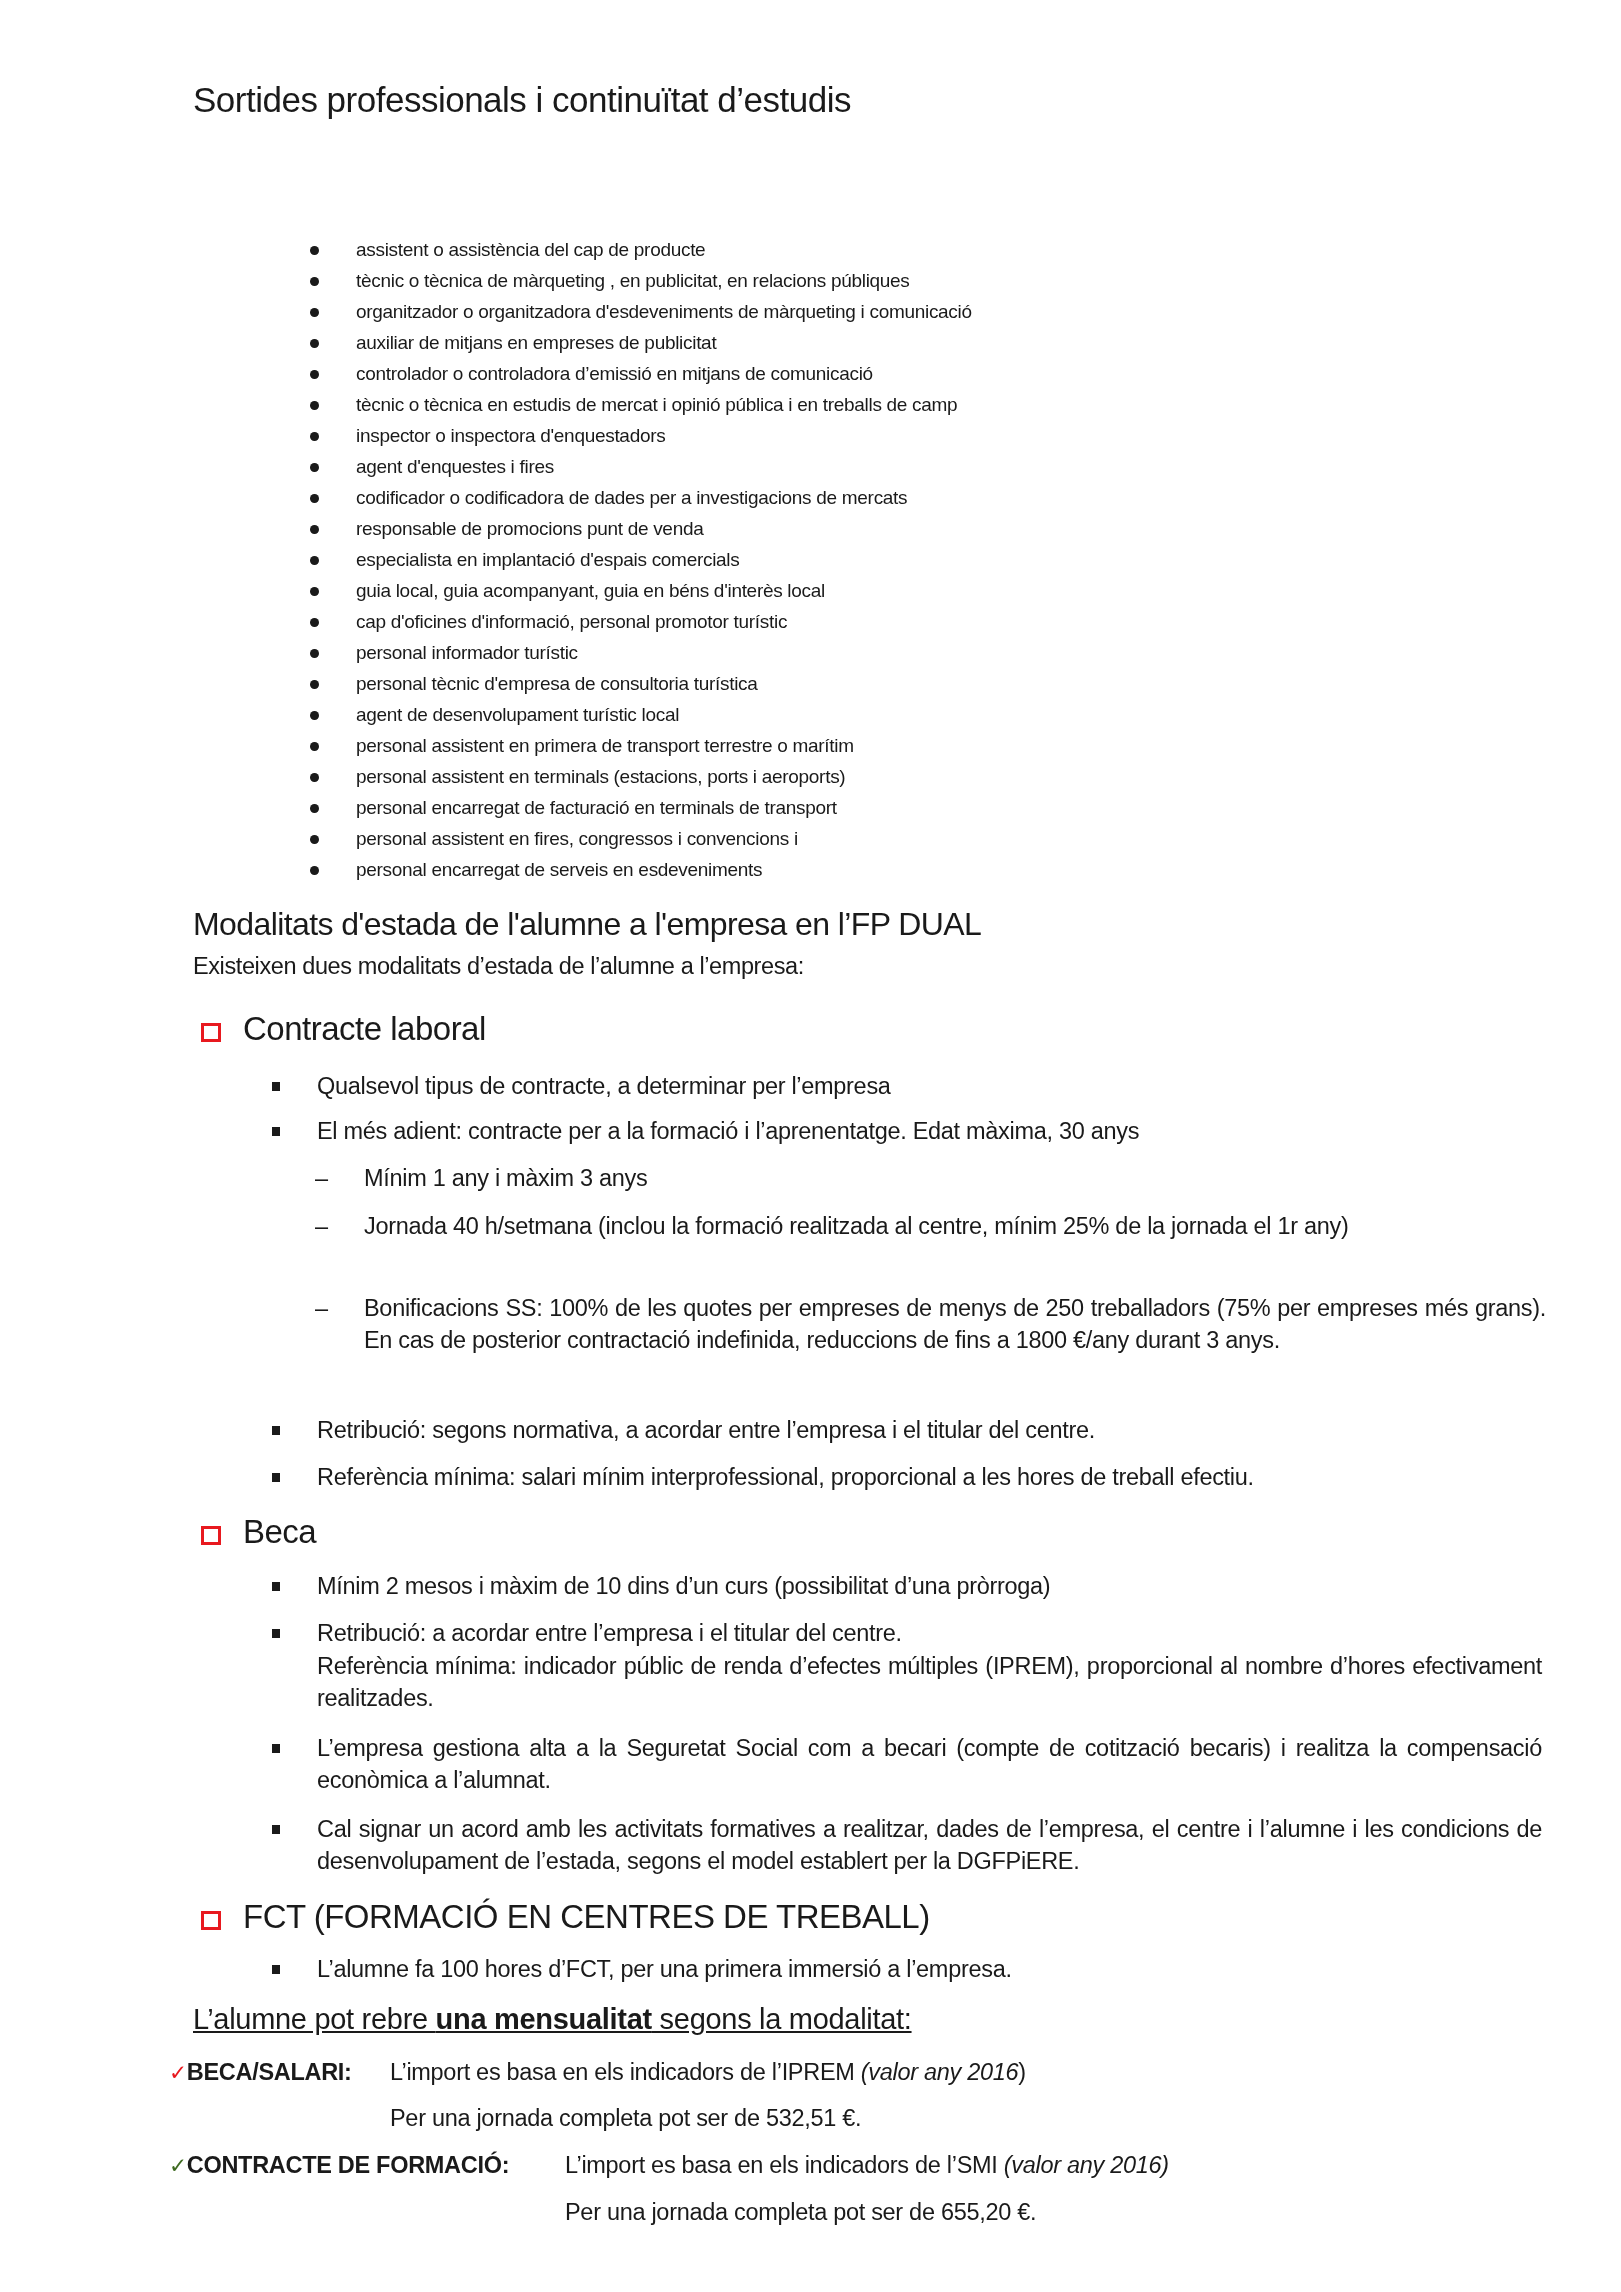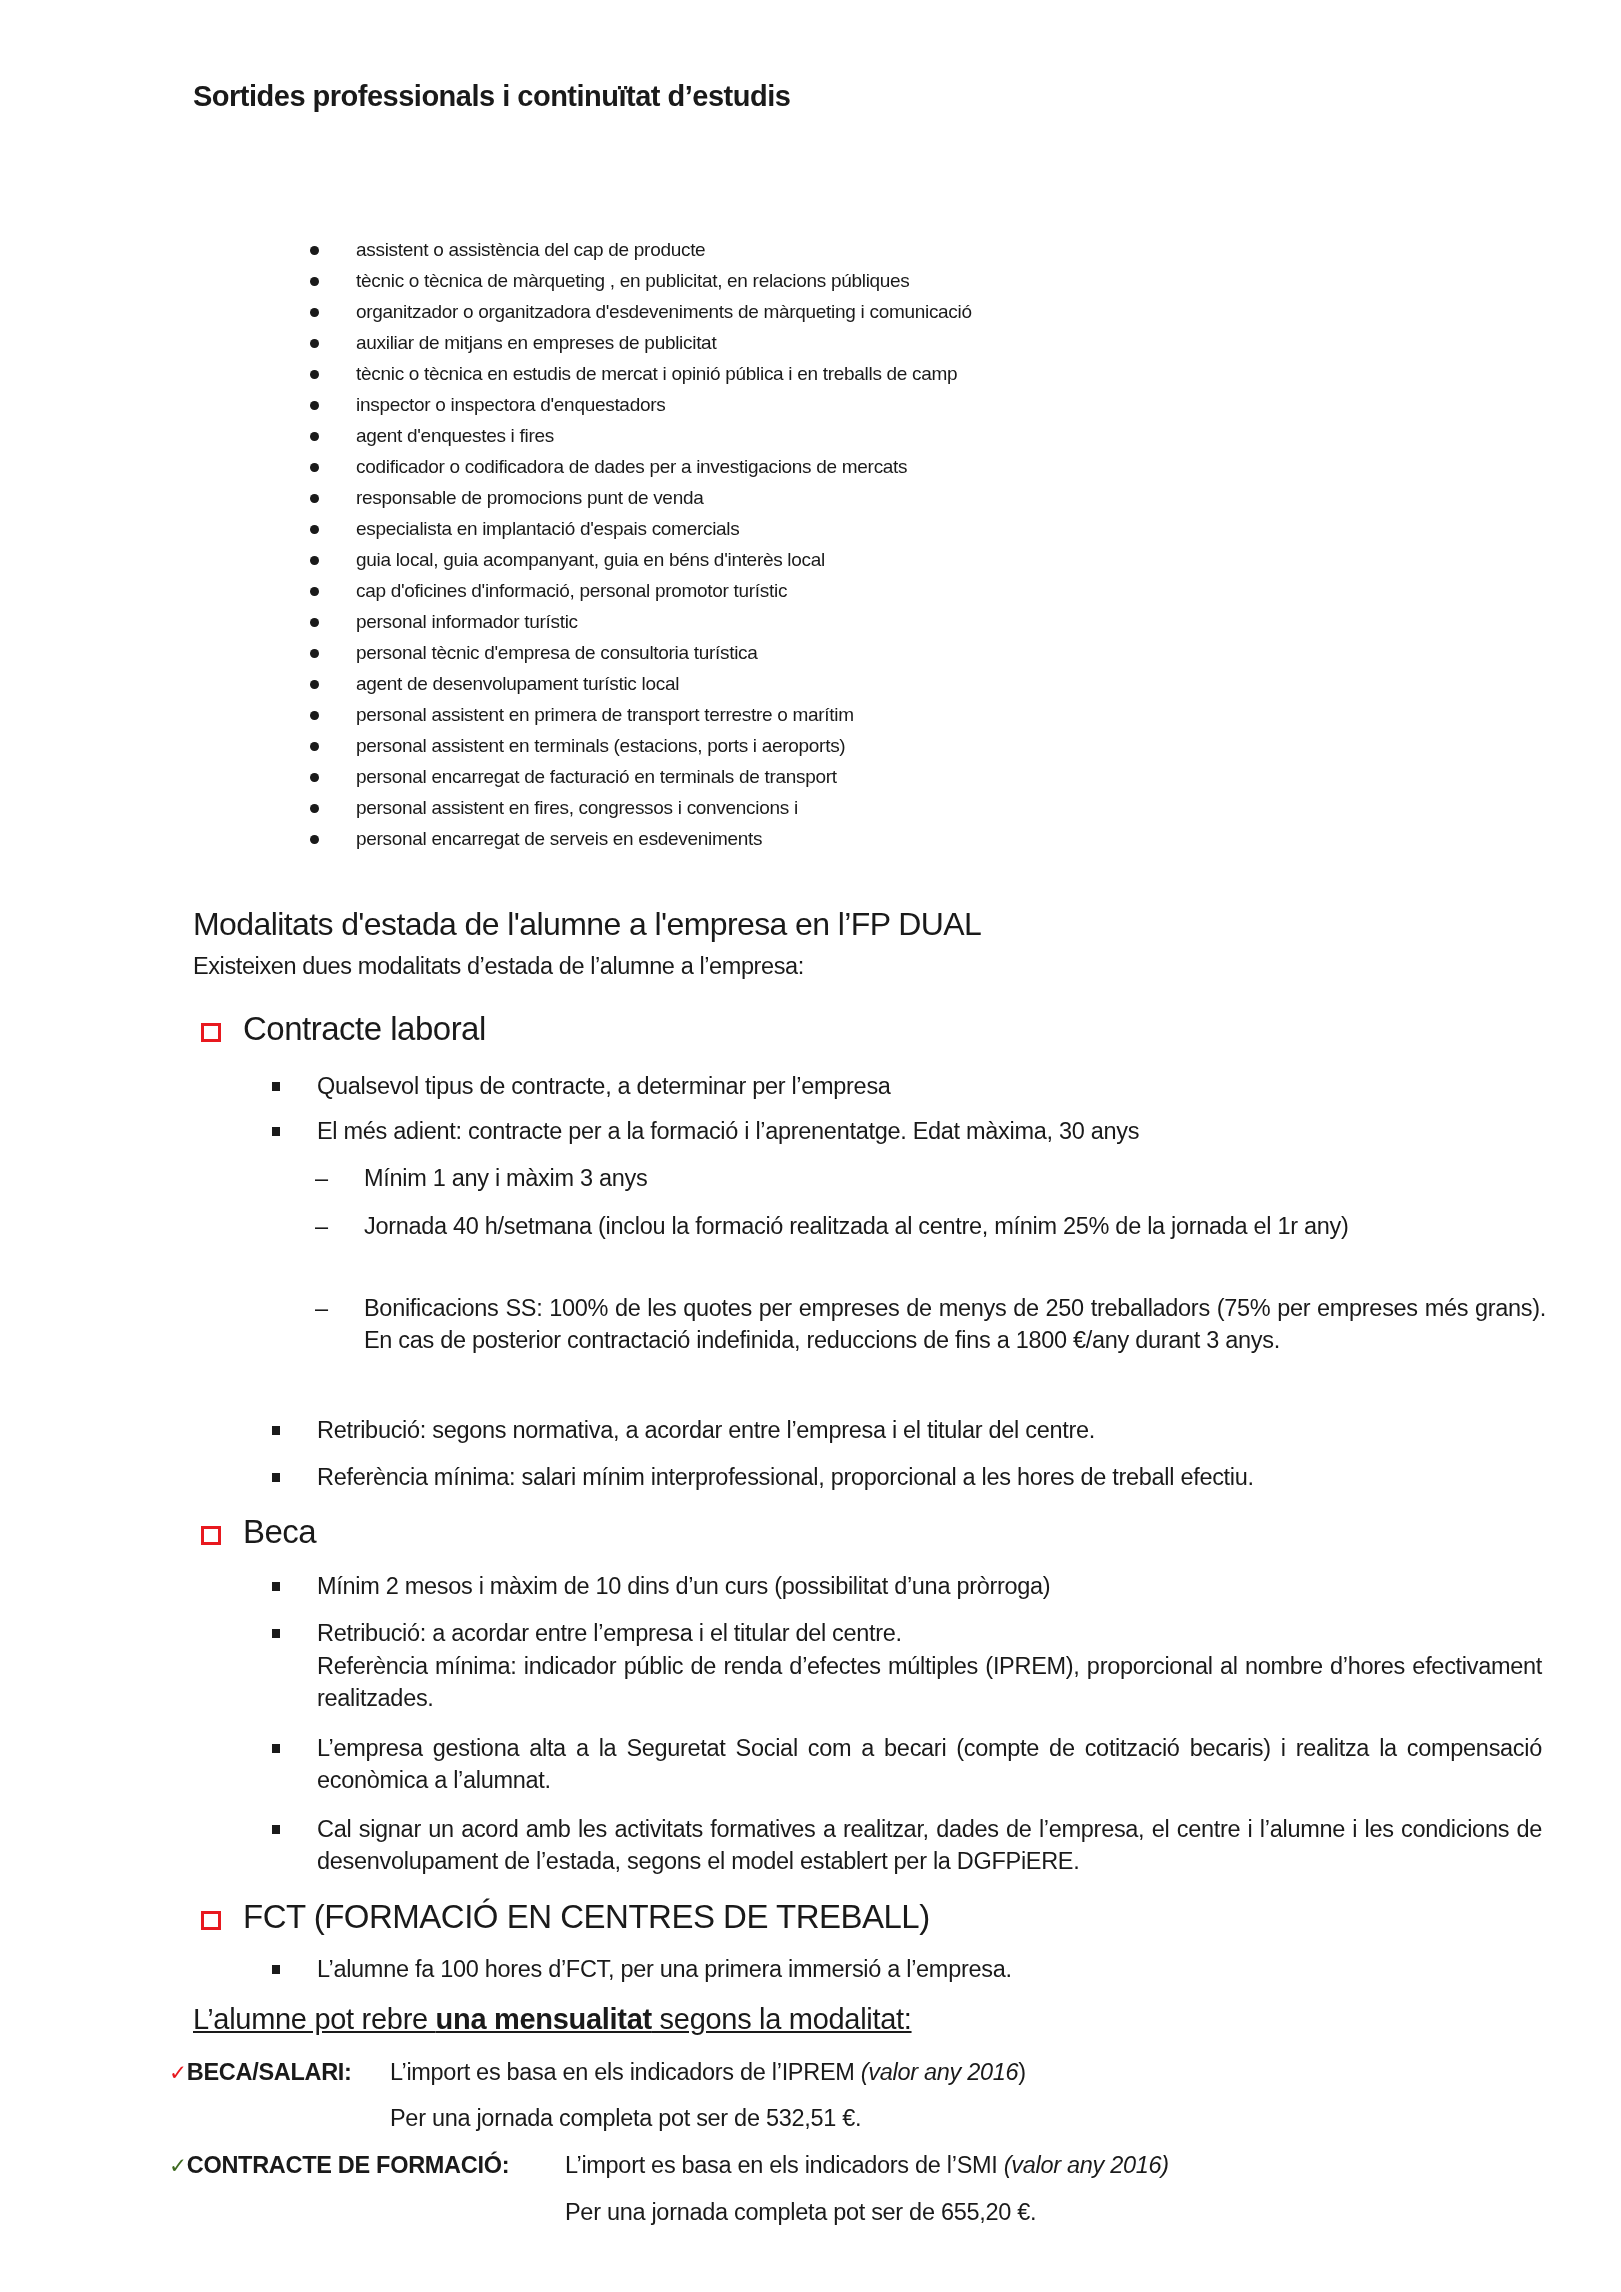--- a/index.html
+++ b/index.html
@@ -4,21 +4,21 @@
 <style>
   html, body { margin: 0; padding: 0; background: #ffffff; }
   body {
     width: 1621px; height: 2293px; position: relative; overflow: hidden;
     font-family: "Liberation Sans", sans-serif; color: #1a1a1a;
   }
   .page { position: absolute; left: 0; top: 0; width: 1621px; height: 2293px; }
 
   .h1 {
     position: absolute; left: 193px; top: 80px;
-    font-size: 29px; font-weight: bold; letter-spacing: -0.5px; white-space: nowrap;
+    font-size: 35px; font-weight: normal; letter-spacing: -0.5px; white-space: nowrap;
   }
   .intro {
     position: absolute; left: 193px; top: 135px; width: 1215px;
     font-size: 22px; line-height: 32px; letter-spacing: -0.4px;
   }
   .intro b { font-weight: bold; }
 
   ul.careers { position: absolute; left: 294px; top: 218px; margin: 16px; padding: 0; list-style: none; }
   ul.careers li {
     position: relative; height: 31px; line-height: 31px;
@@ -65,20 +65,21 @@
 <div class="page">
 
   <div class="h1">Sortides professionals i continuïtat d’estudis</div>
 
 
   <ul class="careers" id="career-list">
       <li><span class="dot"></span><span>assistent o assistència del cap de producte</span></li>
       <li><span class="dot"></span><span>tècnic o tècnica de màrqueting , en publicitat, en relacions públiques</span></li>
       <li><span class="dot"></span><span>organitzador o organitzadora d'esdeveniments de màrqueting i comunicació</span></li>
       <li><span class="dot"></span><span>auxiliar de mitjans en empreses de publicitat</span></li>
+      <li><span class="dot"></span><span>controlador o controladora d’emissió en mitjans de comunicació</span></li>
       <li><span class="dot"></span><span>tècnic o tècnica en estudis de mercat i opinió pública i en treballs de camp</span></li>
       <li><span class="dot"></span><span>inspector o inspectora d'enquestadors</span></li>
       <li><span class="dot"></span><span>agent d'enquestes i fires</span></li>
       <li><span class="dot"></span><span>codificador o codificadora de dades per a investigacions de mercats</span></li>
       <li><span class="dot"></span><span>responsable de promocions punt de venda</span></li>
       <li><span class="dot"></span><span>especialista en implantació d'espais comercials</span></li>
       <li><span class="dot"></span><span>guia local, guia acompanyant, guia  en béns d'interès local</span></li>
       <li><span class="dot"></span><span>cap d'oficines d'informació, personal promotor turístic</span></li>
       <li><span class="dot"></span><span>personal informador turístic</span></li>
       <li><span class="dot"></span><span>personal tècnic d'empresa de consultoria turística</span></li>

